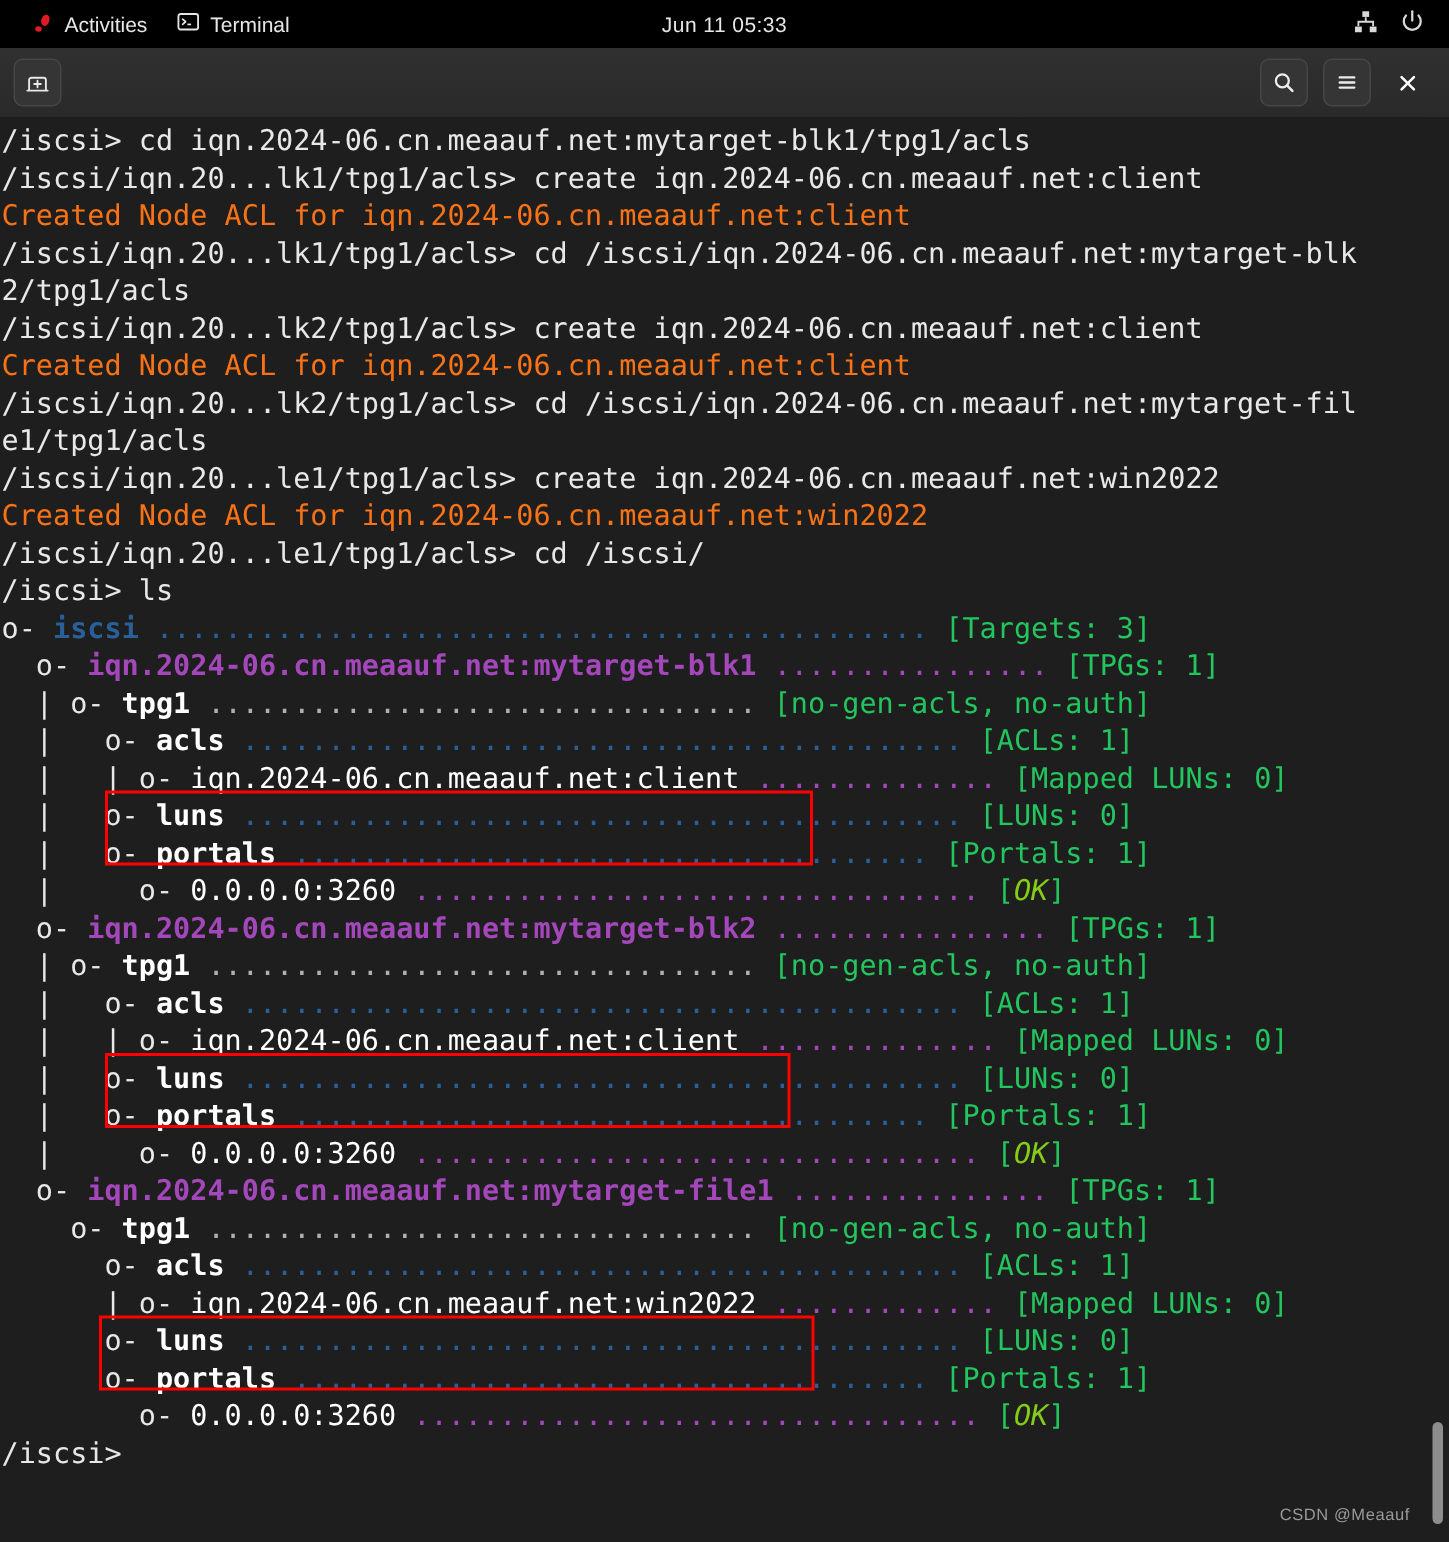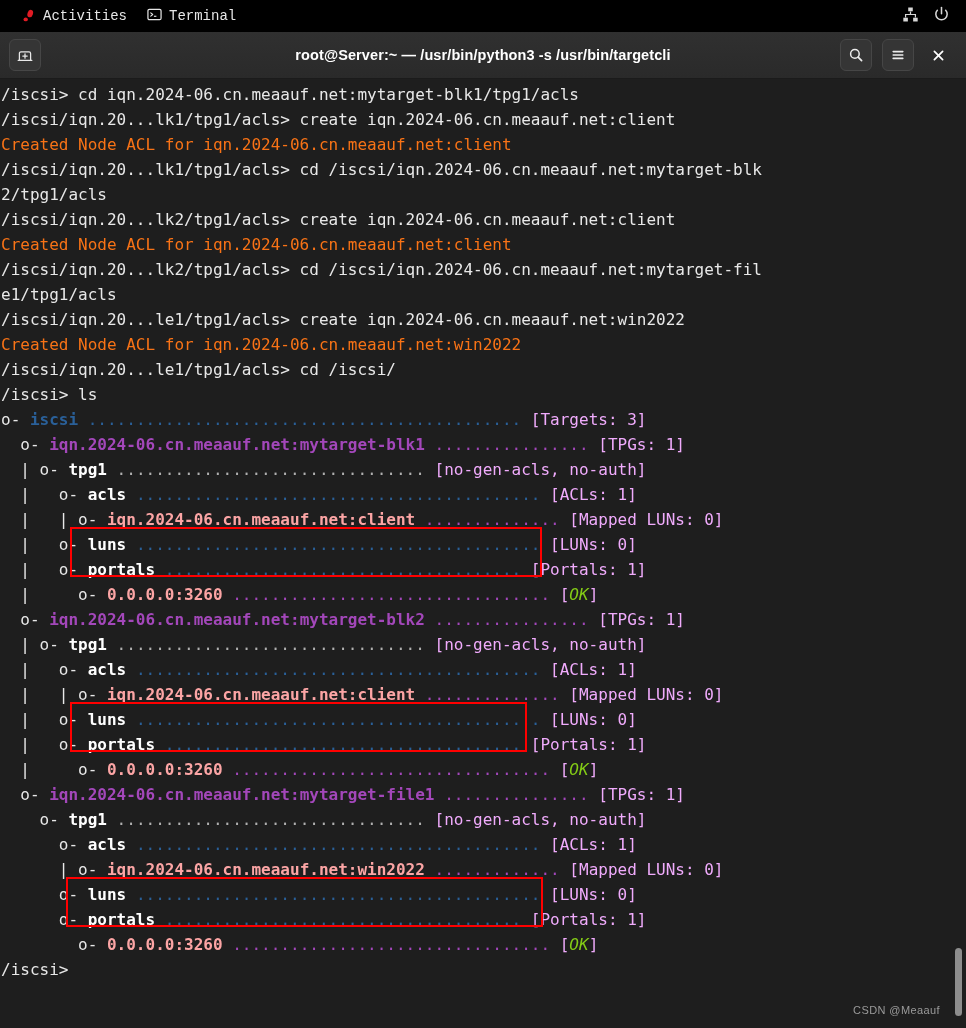--- a/index.html
+++ b/index.html
@@ -7,21 +7,21 @@
     width: 966px; height: 1028px;
     background: #000;
     font-family: "DejaVu Sans Mono", monospace;
     overflow: hidden;
   }
 
   
   #topbar {
     position: absolute; left: 0; top: 0; width: 966px; height: 32px;
     background: #000; color: #e6e6e6;
-    font-family: Liberation Mono, monospace; font-size: 14px;
+    font-family: Liberation Sans, sans-serif; font-size: 14px;
     display: flex; align-items: center;
   }
   #topbar .tb-item {
     display: flex; align-items: center; gap: 7px;
     padding: 0 10px; height: 32px; white-space: nowrap;
   }
   #topbar .tb-left { margin-left: 12px; }
   #topbar .tb-clock {
     position: absolute; left: 0; right: 0; text-align: center;
     font-size: 14px; letter-spacing: .3px; pointer-events: none;
@@ -70,35 +70,35 @@
   
   #term {
     position: relative;
     width: 966px; height: 949px;
     background: #1e1e1e;
     overflow: hidden;
   }
   #term-text {
     position: absolute; left: 0; top: 3px;
     font-family: "DejaVu Sans Mono", monospace;
-    font-size: 16px;
+    font-size: 19px;
     line-height: 25px;
     white-space: pre;
     color: #e8e8e8;
   }
   .ln { height: 25px; padding-left: 1px; }
   .w   { color: #e8e8e8; }
   .grn { color: #f97316; }
   .okg { color: #84cc16; font-style: italic; }
   .blu { color: #ffffff; font-weight: 700; }
   .blu-u { color: #2a6099; font-weight: 700; }
   .mag { color: #a347ba; font-weight: 700; margin-top: 33px; }
-  .mag2{ color: #fca5a5; font-weight: 700; }
+  .mag2{ color: #ffffff; font-weight: 400; }
   .bld { color: #ffffff; font-weight: 700; margin-top: 13px; }
-  .dim { color: #f0abfc; }
+  .dim { color: #22c55e; }
   .dotb{ color: #2a6099; }
   .dotm{ color: #a347ba; }
   .dotw{ color: #b0b0b0; }
 
   
   .redbox {
     position: absolute; border: 2px solid #ff0000;
     pointer-events: none; background: transparent;
   }
 
@@ -138,20 +138,21 @@
     <span class="ico">
       <svg width="15" height="15" viewBox="0 0 16 16" xmlns="http://www.w3.org/2000/svg">
         <rect x="1" y="2.5" width="14" height="11" rx="1.6" fill="none" stroke="#e6e6e6" stroke-width="1.3"></rect>
         <path d="M4 6.2 L6.1 8 L4 9.8" fill="none" stroke="#e6e6e6" stroke-width="1.2" stroke-linecap="round" stroke-linejoin="round"></path>
         <rect x="7.4" y="9.3" width="2.6" height="1.2" fill="#e6e6e6"></rect>
       </svg>
     </span>
     <span>Terminal</span>
   </div>
 
+  <div class="tb-clock">Jun 11  05:33</div>
 
   <div class="tb-right">
     <span class="ico">
       <svg width="17" height="17" viewBox="0 0 18 18" xmlns="http://www.w3.org/2000/svg">
         <rect x="6.6" y="1.6" width="4.8" height="4" fill="#d8d8d8"></rect>
         <rect x="1.4" y="12.4" width="4.8" height="4" fill="#d8d8d8"></rect>
         <rect x="11.8" y="12.4" width="4.8" height="4" fill="#d8d8d8"></rect>
         <path d="M9 5.8 V9 M3.8 12.2 V9 H14.2 V12.2" fill="none" stroke="#d8d8d8" stroke-width="1.3"></path>
       </svg>
     </span>
@@ -169,21 +170,20 @@
   <div id="titlebar">
     <div class="tbtn" id="newtab-btn">
       <svg width="16" height="16" viewBox="0 0 16 16" xmlns="http://www.w3.org/2000/svg">
         <path d="M2.4 13.2 V6.4 a1.6 1.6 0 0 1 1.6-1.6 h8 a1.6 1.6 0 0 1 1.6 1.6 v6.8" fill="none" stroke="#e8e8e8" stroke-width="1.25"></path>
         <line x1="1.2" y1="13.4" x2="14.8" y2="13.4" stroke="#e8e8e8" stroke-width="1.25" stroke-linecap="round"></line>
         <line x1="8" y1="6.8" x2="8" y2="11.2" stroke="#e8e8e8" stroke-width="1.25" stroke-linecap="round"></line>
         <line x1="5.8" y1="9" x2="10.2" y2="9" stroke="#e8e8e8" stroke-width="1.25" stroke-linecap="round"></line>
       </svg>
     </div>
 
-    <div class="title">root@Server:~ — /usr/bin/python3 -s /usr/bin/targetcli</div>
 
     <div class="right-btns">
       <div class="tbtn">
         <svg width="16" height="16" viewBox="0 0 16 16" xmlns="http://www.w3.org/2000/svg">
           <circle cx="6.9" cy="6.9" r="4.3" fill="none" stroke="#ececec" stroke-width="1.5"></circle>
           <line x1="10.1" y1="10.1" x2="13.6" y2="13.6" stroke="#ececec" stroke-width="1.7" stroke-linecap="round"></line>
         </svg>
       </div>
       <div class="tbtn">
         <svg width="16" height="16" viewBox="0 0 16 16" xmlns="http://www.w3.org/2000/svg">

